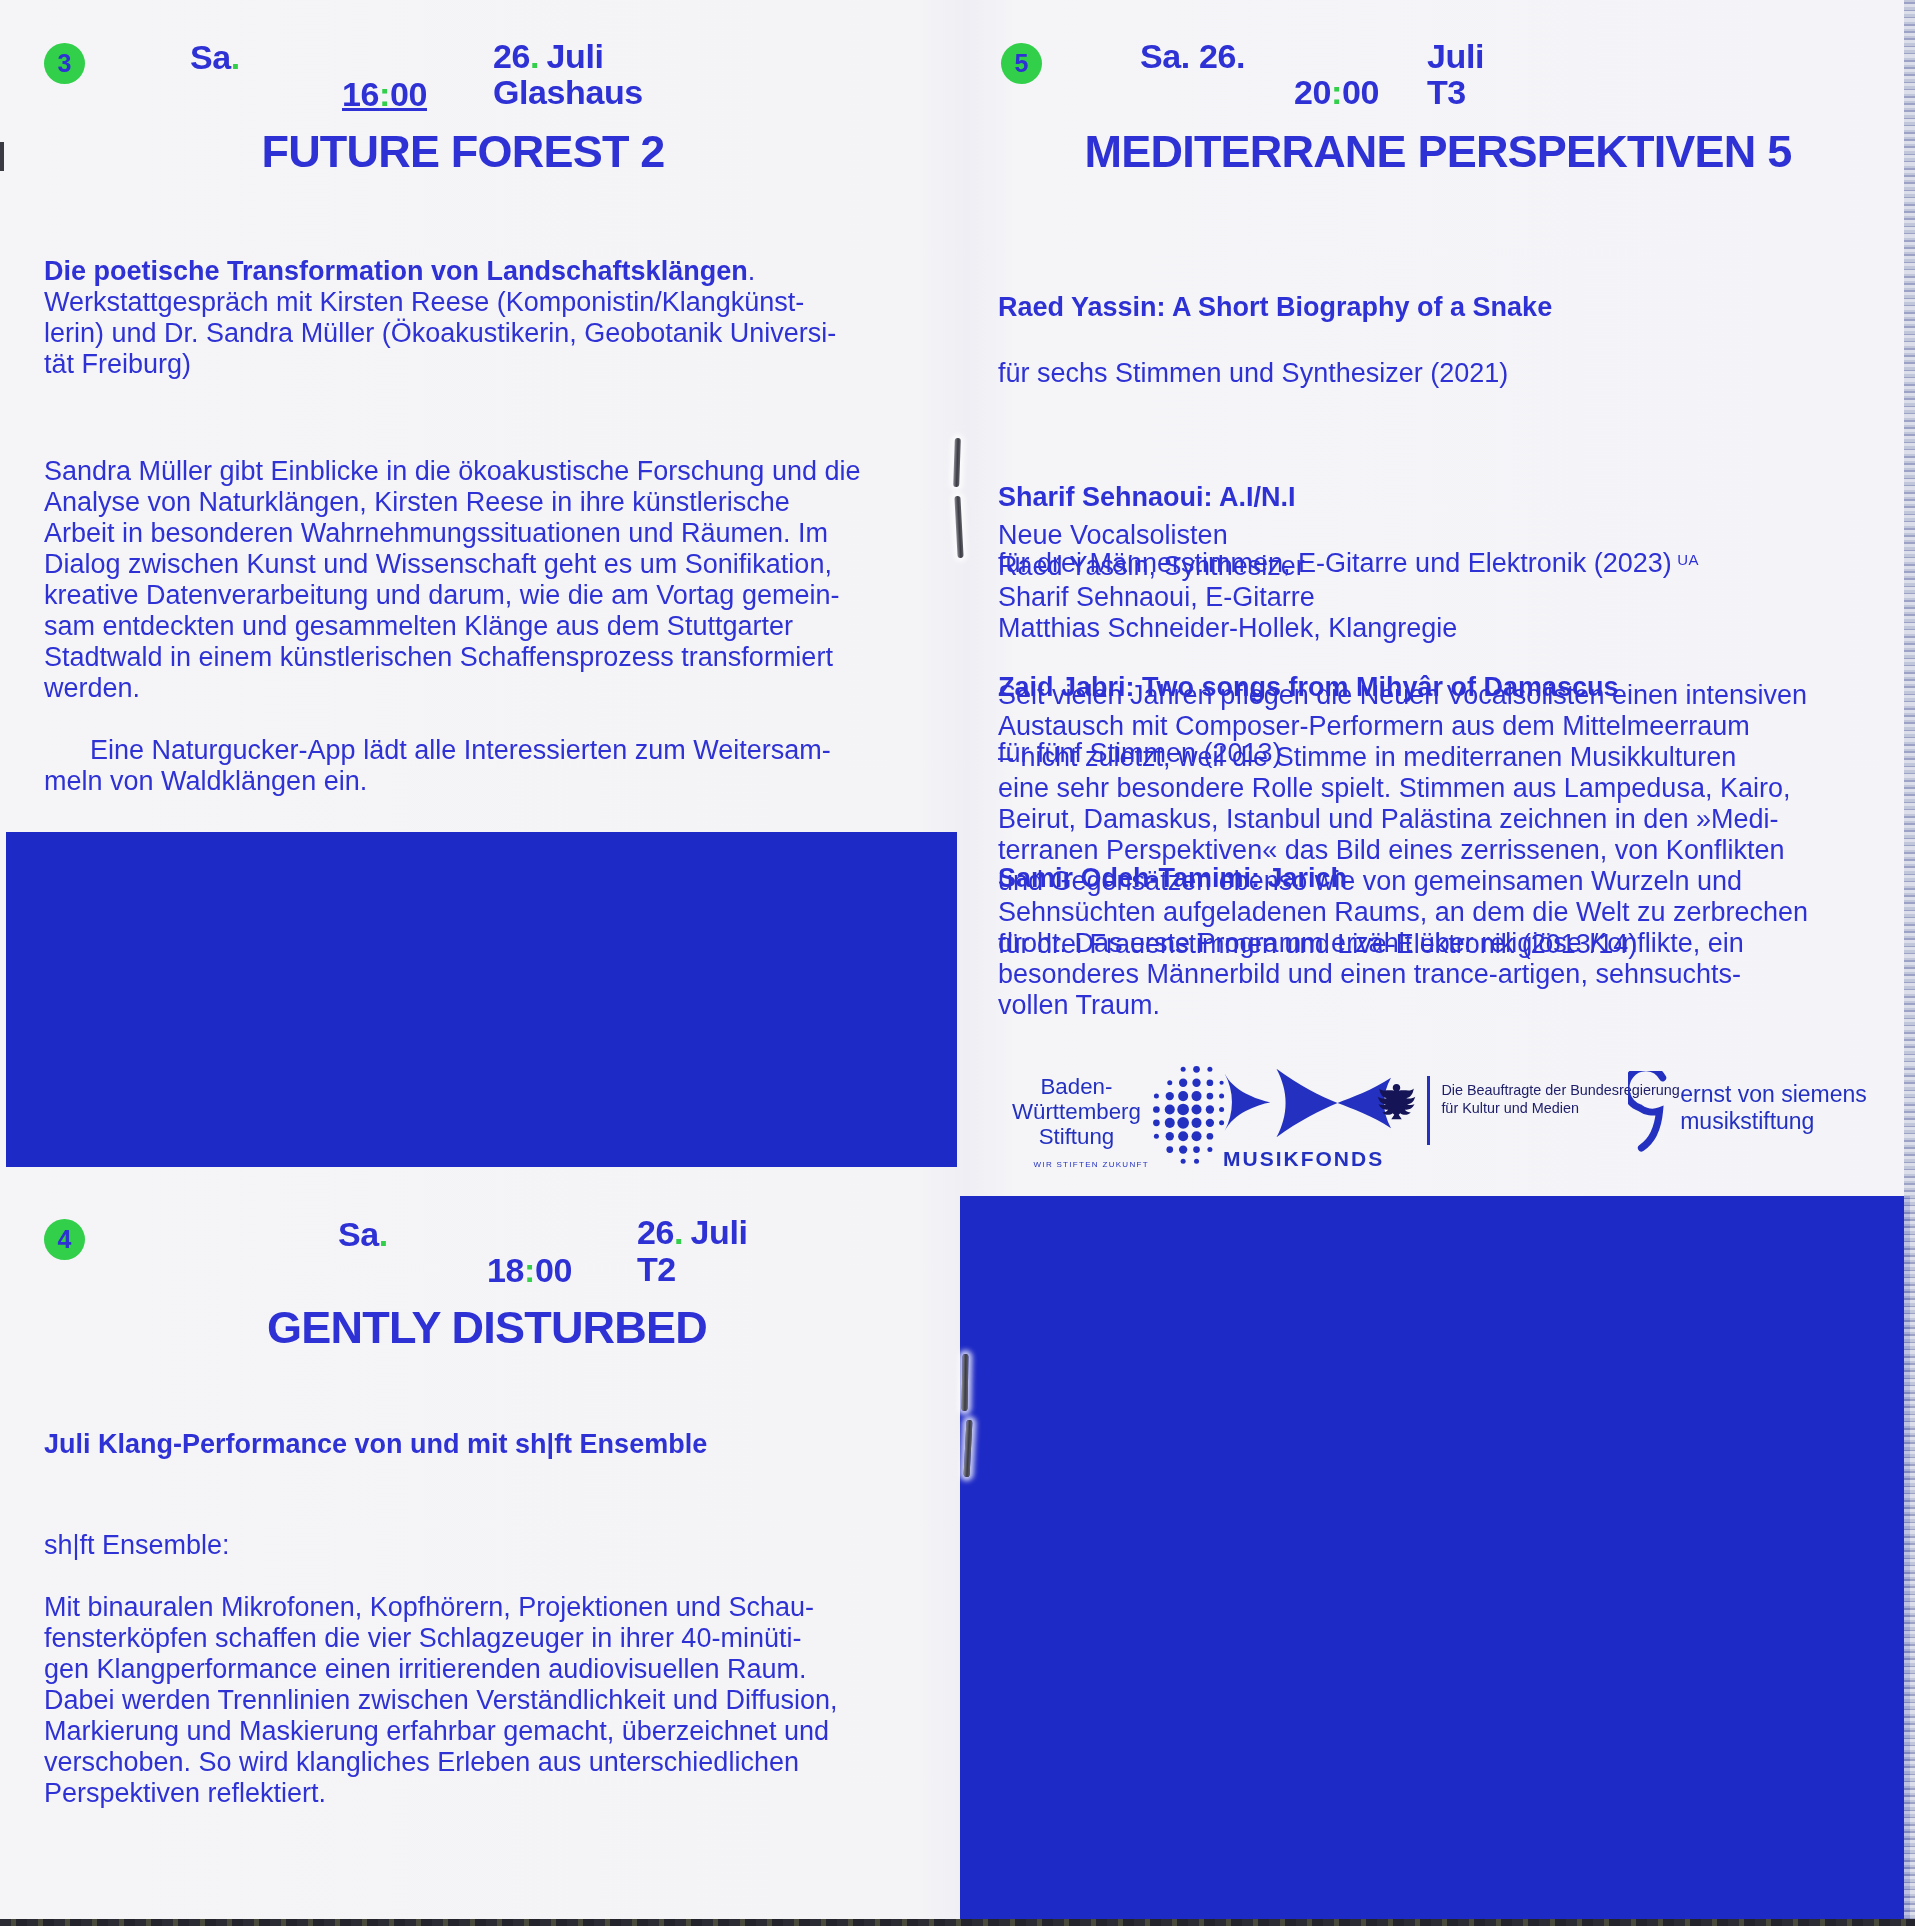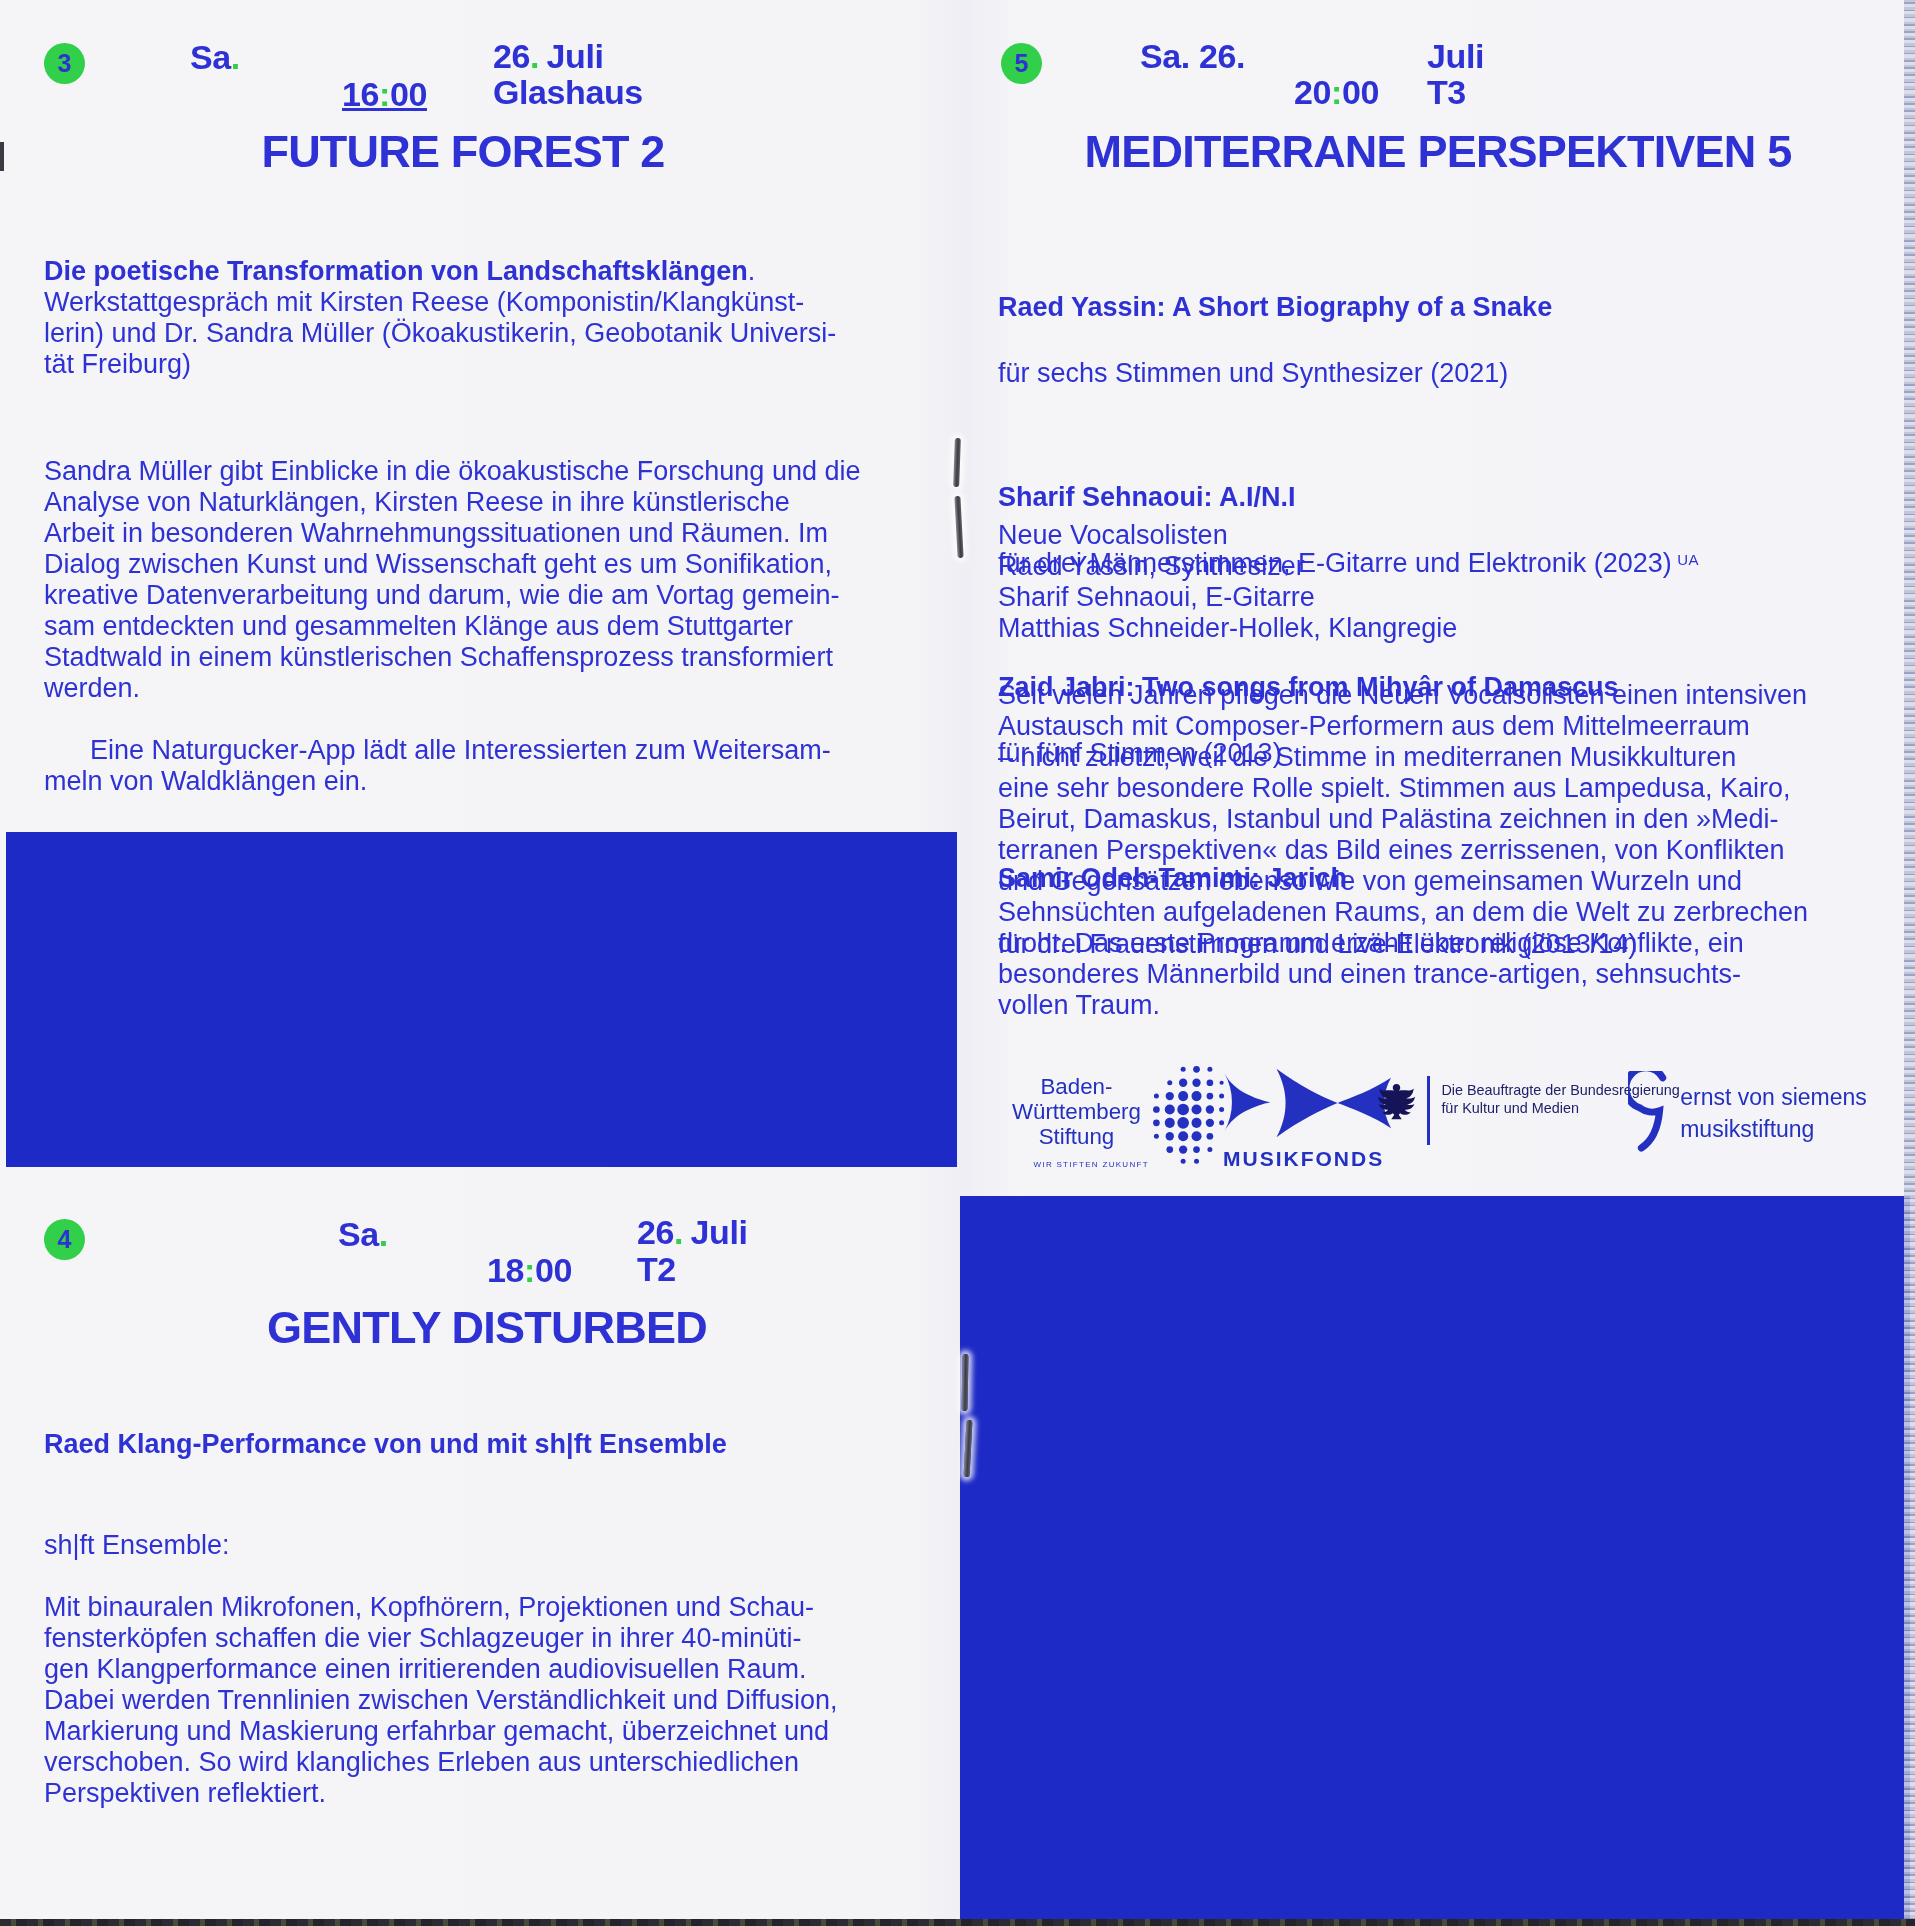--- a/index.html
+++ b/index.html
@@ -44,21 +44,21 @@
   .bw-text{
     font-family:Liberation Sans, sans-serif;font-size:22.3px;line-height:25px;
     text-align:center;margin-right:8px;margin-top:12.8px;white-space:pre-line;color:#2330c0;
   }
   .bw-tag{font-size:8px;letter-spacing:1.3px;margin-top:11.2px;text-align:right;font-family:"Liberation Sans",sans-serif;}
   .mf-label{font-weight:bold;font-size:21px;letter-spacing:2px;margin-top:6.4px;text-align:left;}
   .bkm-wrap{display:flex;align-items:flex-start;}
   .bkm-bar{width:3.2px;height:69px;background:#2330c0;margin:0 11.2px 0 8px;}
   .bkm-text{font-size:14.4px;line-height:18px;margin-top:4.8px;white-space:pre-line;color:#20206a;}
   .evs-wrap{display:flex;align-items:flex-start;}
-  .evs-text{font-size:23px;line-height:32px;margin-left:11.2px;margin-top:9.6px;white-space:pre-line;color:#2330c0;}
+  .evs-text{font-size:23px;line-height:27px;margin-left:11.2px;margin-top:9.6px;white-space:pre-line;color:#2330c0;}
   
   .staple{position:absolute;width:5.6px;border-radius:3.2px;
     background:linear-gradient(90deg,#8a8a92,#3c3c44 55%,#606068);
     box-shadow:0 0 4.8px 4px rgba(255,255,255,0.75);}
   .edge-right{
     position:absolute;right:0;top:0;width:11.2px;height:1927px;
     background:repeating-linear-gradient(180deg,#b9bfd6 0 2.4px,#8d94bd 2.4px 4px,#d8dbe8 4px 7.2px);
     opacity:0.85;
   }
   .edge-bottom{
@@ -106,21 +106,21 @@
   <div class="evnum" style="left:44px;top:1219px;">
     <span>4</span>
   </div>
   <div class="hdr" style="left:338px;top:1215px;"><span>Sa</span><span class="green">.</span></div>
   <div class="hdr" style="left:487px;top:1251px;"><span>18</span><span class="green">:</span><span>00</span></div>
   <div class="hdr" style="left:637px;top:1213px;"><span>26</span><span class="green">.</span><span class="ml">Juli</span></div>
   <div class="hdr" style="left:637px;top:1250px;">T2</div>
   <div class="title" style="left:0px;top:1302px;width:974px;">GENTLY DISTURBED</div>
 
   <div class="body" style="left:44px;top:1398px;width:914px;">
-    <p class="blk b" style="margin-bottom:39px;">Raed Klang-Performance von und mit sh|ft Ensemble</p>
+    <p class="blk b" style="margin-bottom:39px;">Juli Klang-Performance von und mit sh|ft Ensemble</p>
     <p class="blk">sh|ft Ensemble:</p>
     <p class="blk">Mit binauralen Mikrofonen, Kopfhörern, Projektionen und Schau-
 fensterköpfen schaffen die vier Schlagzeuger in ihrer 40-minüti-
 gen Klangperformance einen irritierenden audiovisuellen Raum.
 Dabei werden Trennlinien zwischen Verständlichkeit und Diffusion,
 Markierung und Maskierung erfahrbar gemacht, überzeichnet und
 verschoben. So wird klangliches Erleben aus unterschiedlichen
 Perspektiven reflektiert.</p>
     
   </div>

